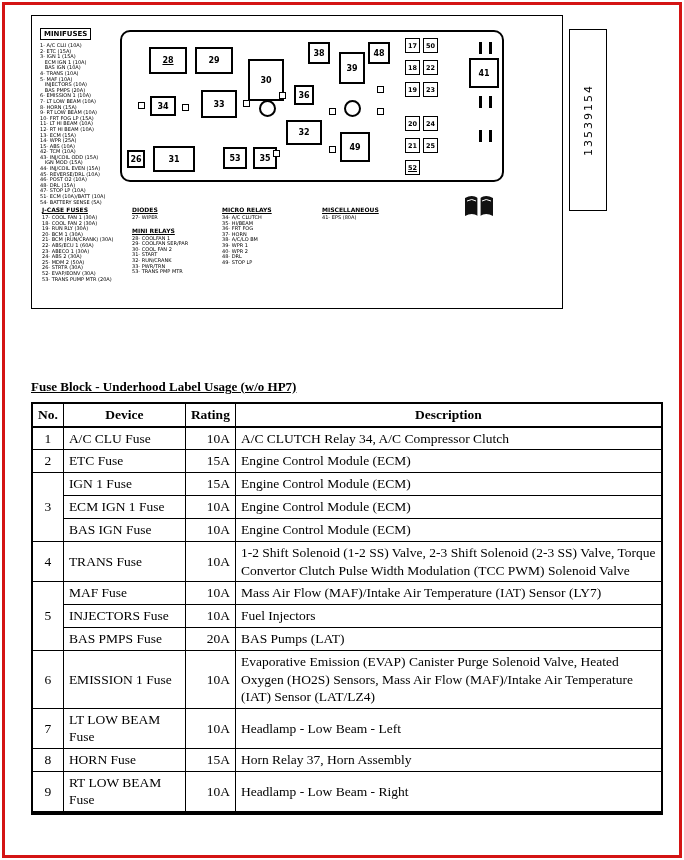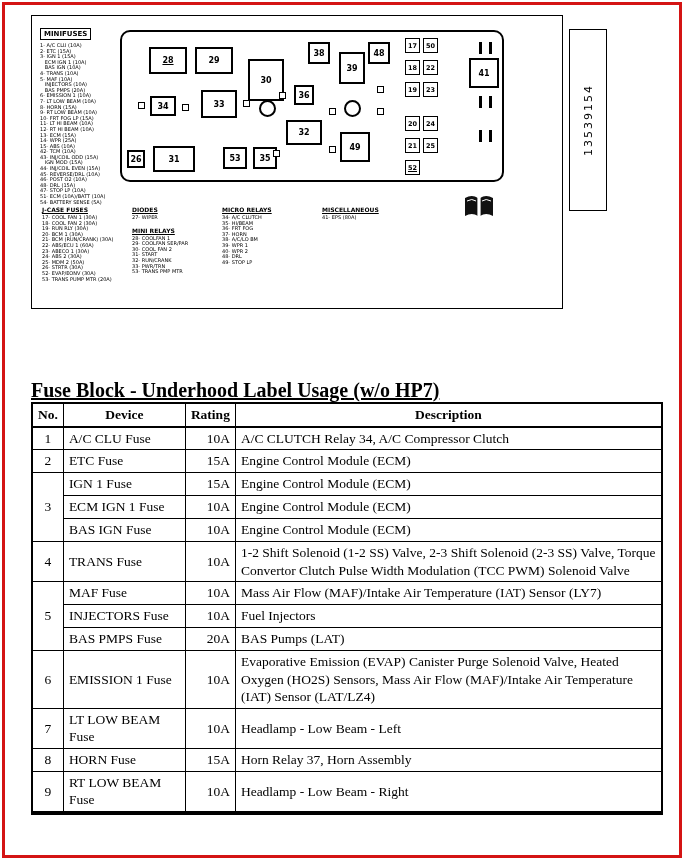--- a/index.html
+++ b/index.html
@@ -18,21 +18,21 @@
   .legend-col{position:absolute}
   .legend-head{font-size:6px;font-weight:bold;text-decoration:underline;white-space:pre;margin-bottom:2px}
   .legend-head.boxed{display:inline-block;border:1px solid #000;padding:1px 3px;font-size:7px;text-decoration:none;margin-bottom:3px}
   .legend-line{font-size:5px;line-height:5.6px;white-space:pre}
   .gap{height:6px}
   .part-label{position:absolute;left:564px;top:24px;width:38px;height:182px;border:1px solid #000;display:flex;align-items:center;justify-content:center;background:#fff}
   .part-label span{writing-mode:vertical-rl;transform:rotate(180deg);font-size:11px;letter-spacing:2px}
   .book-icon{position:absolute;left:430px;top:178px;width:34px;height:26px}
 
   
-  .table-title{position:absolute;left:26px;top:374px;font-family:"Liberation Serif",serif;font-size:20px;font-weight:bold;text-decoration:underline}
+  .table-title{position:absolute;left:26px;top:374px;font-family:"Liberation Serif",serif;font-size:13px;font-weight:bold;text-decoration:underline}
   .fuse-table{position:absolute;left:26px;top:397px;width:632px;border-collapse:collapse;border:2px solid #000;border-bottom:4px solid #000;font-family:"Liberation Serif",serif;font-size:13.5px;background:#fff}
   .fuse-table th,.fuse-table td{border:1px solid #000;padding:2px 5px;vertical-align:middle;line-height:1.3}
   .fuse-table th{text-align:center;font-weight:bold;height:23px;border-bottom:2px solid #000}
   .fuse-table td.col-no{width:26px;text-align:center}
   .fuse-table td.col-device{width:122px}
   .fuse-table td.col-rating{width:50px;text-align:right}
   .fuse-table tr{height:23px}
 </style>
 </head>
 <body>

